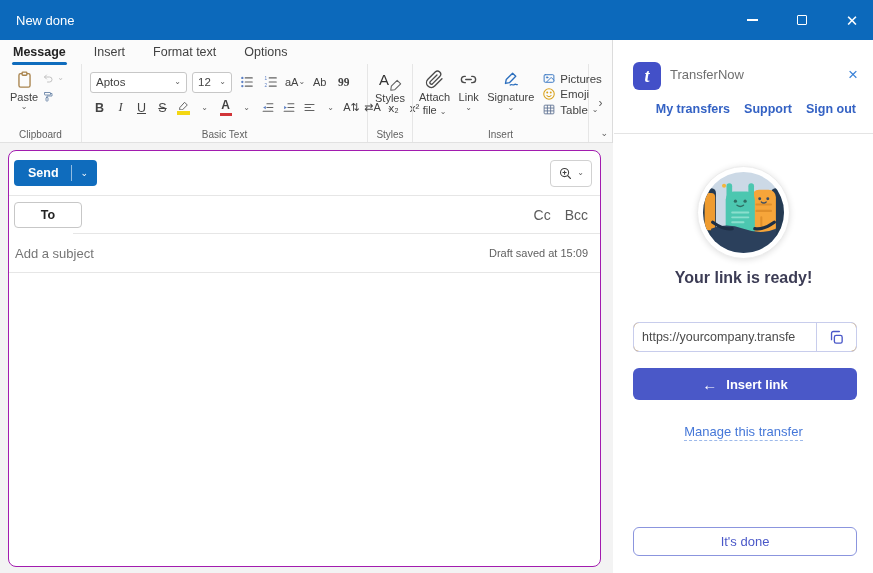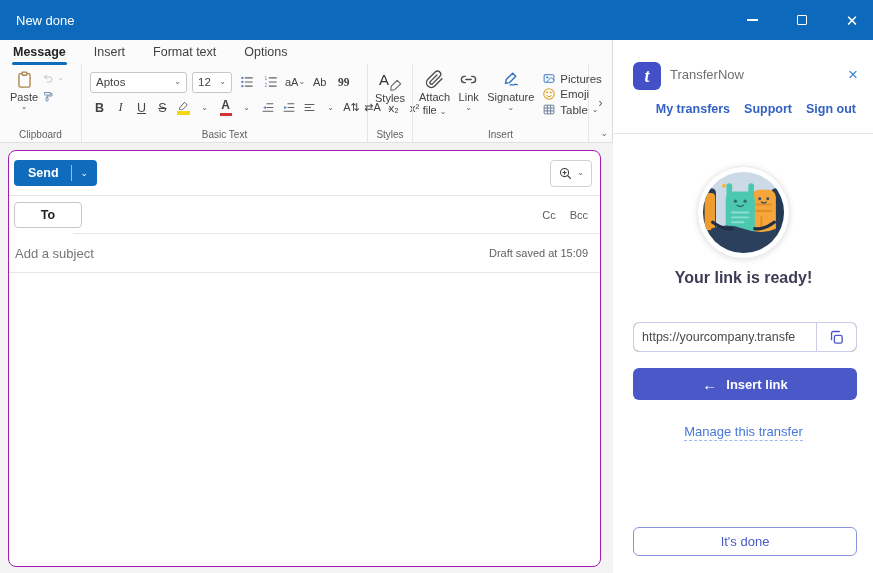--- a/index.html
+++ b/index.html
@@ -71,21 +71,21 @@
   .workspace { position:absolute; left:0; top:103px; width:613px; bottom:0; background:#f3f3f3; }
   .card { position:absolute; left:8px; top:7px; width:593px; bottom:6px; background:#fff; border:1px solid #a21caf; border-radius:8px; display:flex; flex-direction:column; overflow:hidden; }
   .send-row { height:45px; display:flex; align-items:center; justify-content:space-between; padding:0 8px 0 5px; border-bottom:1px solid #e6e6e6; }
   .send-btn { display:flex; align-items:center; height:26px; background:#0f6cbd; border-radius:4px; color:#fff; cursor:pointer; overflow:hidden; }
   .send-main { padding:0 12px 0 14px; font-size:12.5px; font-weight:bold; }
   .send-div { width:1px; height:16px; background:rgba(255,255,255,.55); }
   .send-chev { padding:0 9px; font-size:9px; }
   .zoom-ctl { display:flex; align-items:center; gap:4px; border:1px solid #d1d1d1; border-radius:4px; background:#fff; height:27px; padding:0 7px; cursor:pointer; }
   .to-row { height:37px; display:flex; align-items:center; justify-content:space-between; padding:0 12px 0 5px; }
   .to-btn { width:68px; height:26px; border:1px solid #c7c7c7; border-radius:4px; background:#fff; display:flex; align-items:center; justify-content:center; font-size:12.5px; font-weight:bold; color:#242424; cursor:pointer; }
-  .ccbcc { display:flex; gap:14px; font-size:11px; color:#5c5c5c; }
+  .ccbcc { display:flex; gap:14px; font-size:14px; color:#5c5c5c; }
   .ccbcc span { cursor:pointer; }
   .to-divider { height:1px; background:#e6e6e6; margin-left:64px; }
   .subj-row { height:39px; display:flex; align-items:center; justify-content:space-between; padding:0 12px 0 6px; border-bottom:1px solid #e6e6e6; }
   .subj-input { border:none; outline:none; font-size:13px; color:#7f1d1d; width:300px; font-family:"Liberation Sans", sans-serif; }
   .subj-input::placeholder { color:#757575; }
   .draft { font-size:11px; color:#616161; }
   .body-area { flex:1; }
 
   
   .panel { position:absolute; left:614px; top:40px; right:0; bottom:0; background:#fff; }

